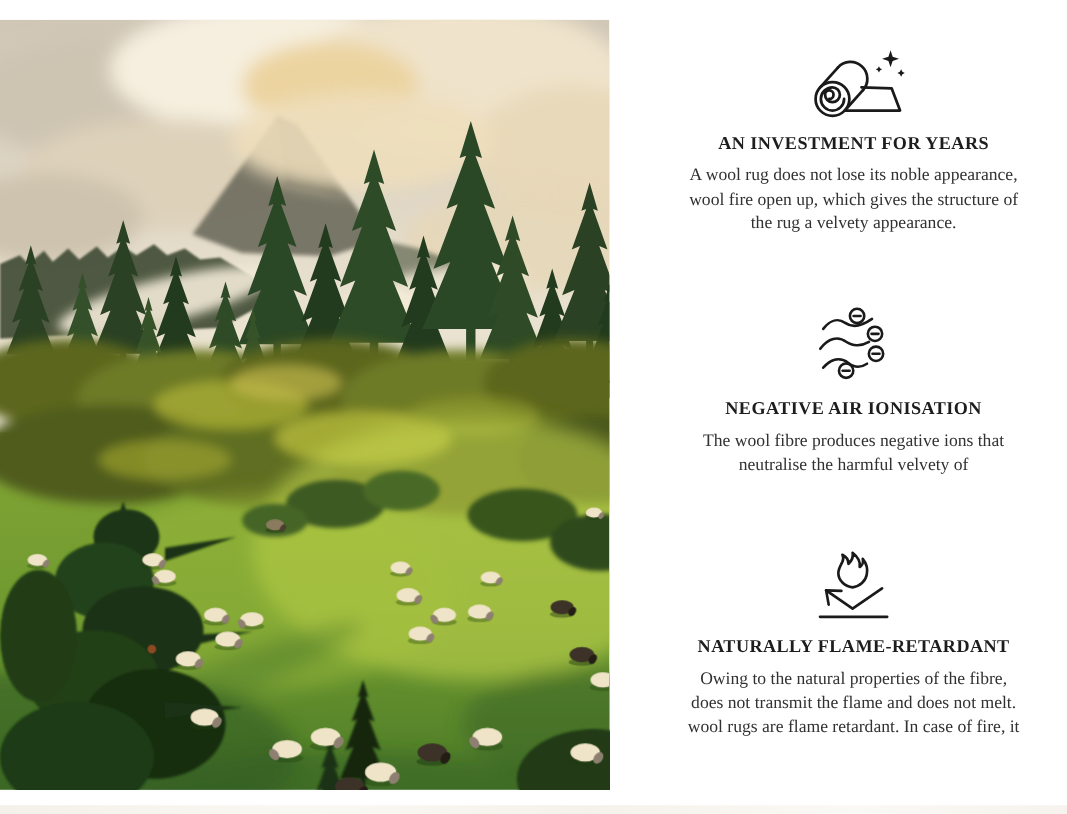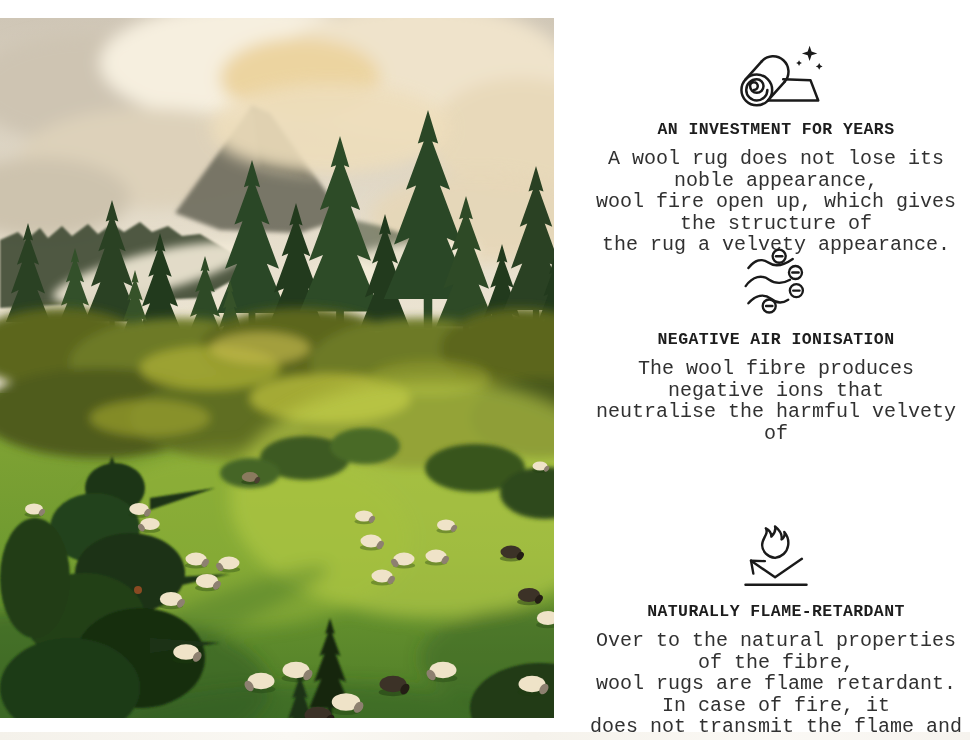--- a/index.html
+++ b/index.html
@@ -1,27 +1,27 @@
 <!DOCTYPE html>
 <html><head>
 <meta charset="utf-8">
 <style>
   html,body{margin:0;padding:0;background:#ffffff;}
   .canvas{position:relative;width:970px;height:740px;overflow:hidden;background:#ffffff;
-          font-family:Liberation Mono, monospace;}
+          font-family:Liberation Serif, serif;}
   .photo{position:absolute;left:0;top:18px;width:554px;height:700px;display:block;}
   .features{position:absolute;left:588px;top:0;width:376px;height:740px;}
   .feature{position:absolute;left:0;width:376px;text-align:center;}
   .feature.f1{top:40px;}
-  .feature.f2{top:242px;}
-  .feature.f3{top:520px;}
+  .feature.f2{top:273px;}
+  .feature.f3{top:496px;}
   .icon-wrap{display:flex;justify-content:center;align-items:flex-end;margin:0 0 8px 0;}
   .feature-title{margin:0 0 9px 0;font-size:16.5px;font-weight:700;letter-spacing:.4px;
                  color:#1d1d1d;}
-  .feature-line{font-size:20px;line-height:21.5px;color:#313131;}
+  .feature-line{font-size:16px;line-height:21.5px;color:#313131;}
   .next-section-peek{position:absolute;left:0;top:732px;width:970px;height:8px;
      background:linear-gradient(90deg,#f4f1ea 0%,#faf8f3 30%,#f5f2eb 55%,#fbf9f5 80%,#f6f3ee 100%);}
 </style>
 </head>
 <body>
 
 <div class="canvas">
 
   <svg class="photo" viewBox="0 0 554 700" aria-hidden="true">
     <defs>
@@ -253,22 +253,22 @@
         <svg width="84" height="74" viewBox="0 0 90 80" fill="none" stroke="#1a1a1a" stroke-width="2.6" stroke-linecap="round" stroke-linejoin="round">
           <path d="M44,41 C36,40 30,34 30,27 C30,23 32,20 34,16 C35,14 35,11 34,9 C38,11 40,14 40,18 C43,15 45,11 44,7 C49,11 52,16 51,21 C53,20 55,17 54,13 C58,18 59,23 58,28 C57,35 51,40 44,41 Z"></path>
           <path d="M73,42 L44,62 L18,44"></path>
           <path d="M18,44 L33,44.5"></path>
           <path d="M18,44 L20.5,58"></path>
           <path d="M12,70 L78,70"></path>
         </svg>
       </div>
       <h3 class="feature-title">NATURALLY FLAME-RETARDANT</h3>
       <div>
-        <div class="feature-line">Over to the natural properties of the fibre,</div>
+        <div class="feature-line">Owing to the natural properties of the fibre,</div>
+        <div class="feature-line">does not transmit the flame and does not melt.</div>
         <div class="feature-line">wool rugs are flame retardant. In case of fire, it</div>
-        <div class="feature-line">does not transmit the flame and does not melt.</div>
       </div>
     </div>
 
   </div>
 
   <div class="next-section-peek"></div>
 </div>
 
 </body></html>

